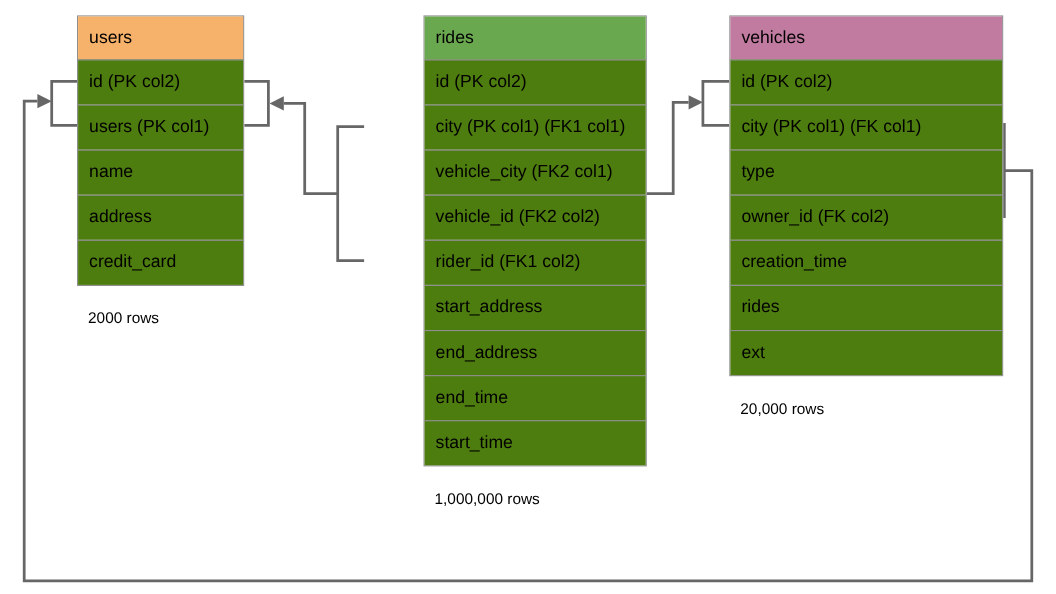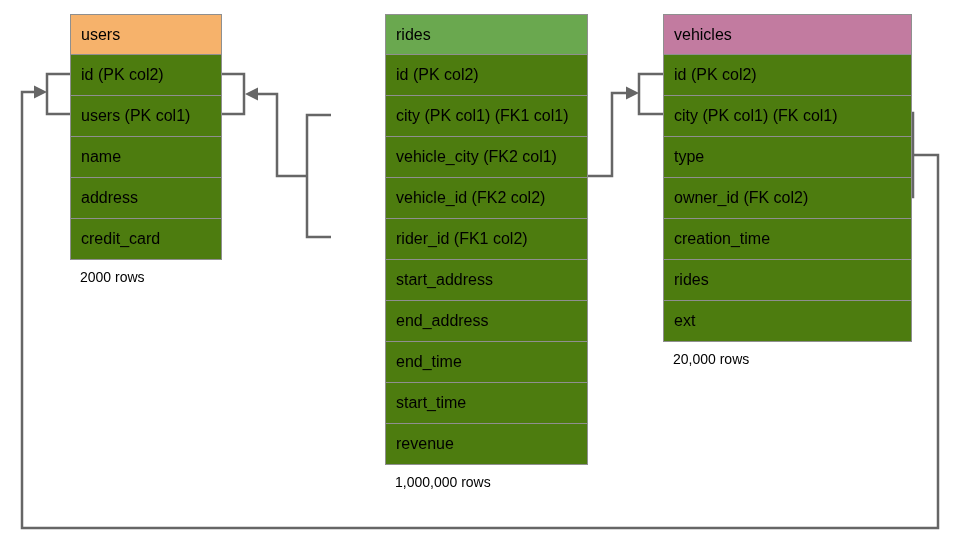--- a/index.html
+++ b/index.html
@@ -39,21 +39,21 @@
     height: 40px;
     border-top: 1px solid #8f8f8f;
     display: flex;
     align-items: center;
     padding: 0 10px;
     font-size: 16px;
     background: #4d7c0f;
     white-space: nowrap;
   }
   .row-count {
-    margin-top: 9px;
+    margin-top: 21px;
     padding-left: 10px;
     font-size: 14px;
     color: #000000;
   }
   .tbl-users    { left: 70px;  top: 14px; width: 152px; }
   .tbl-rides    { left: 341px; top: 14px; width: 203px; padding-left: 44px; }
   .tbl-vehicles { left: 663px; top: 14px; width: 249px; }
   .tbl-users .tbl-box, .tbl-rides .tbl-box, .tbl-vehicles .tbl-box { width: 100%; }
   .conn { stroke: #666666; stroke-width: 2.5; fill: none; }
   .arrow { fill: #666666; stroke: none; }
@@ -104,21 +104,20 @@
       <div class="tbl-head head-rides">rides</div>
       <div class="tbl-row">id (PK col2)</div>
       <div class="tbl-row">city (PK col1) (FK1 col1)</div>
       <div class="tbl-row">vehicle_city (FK2 col1)</div>
       <div class="tbl-row">vehicle_id (FK2 col2)</div>
       <div class="tbl-row">rider_id (FK1 col2)</div>
       <div class="tbl-row">start_address</div>
       <div class="tbl-row">end_address</div>
       <div class="tbl-row">end_time</div>
       <div class="tbl-row">start_time</div>
-      <div class="tbl-row">revenue</div>
     </div>
     <div class="row-count">1,000,000 rows</div>
   </div>
 
   <div class="tbl tbl-vehicles">
     <div class="tbl-box">
       <div class="tbl-head head-vehicles">vehicles</div>
       <div class="tbl-row">id (PK col2)</div>
       <div class="tbl-row">city (PK col1) (FK col1)</div>
       <div class="tbl-row">type</div>

